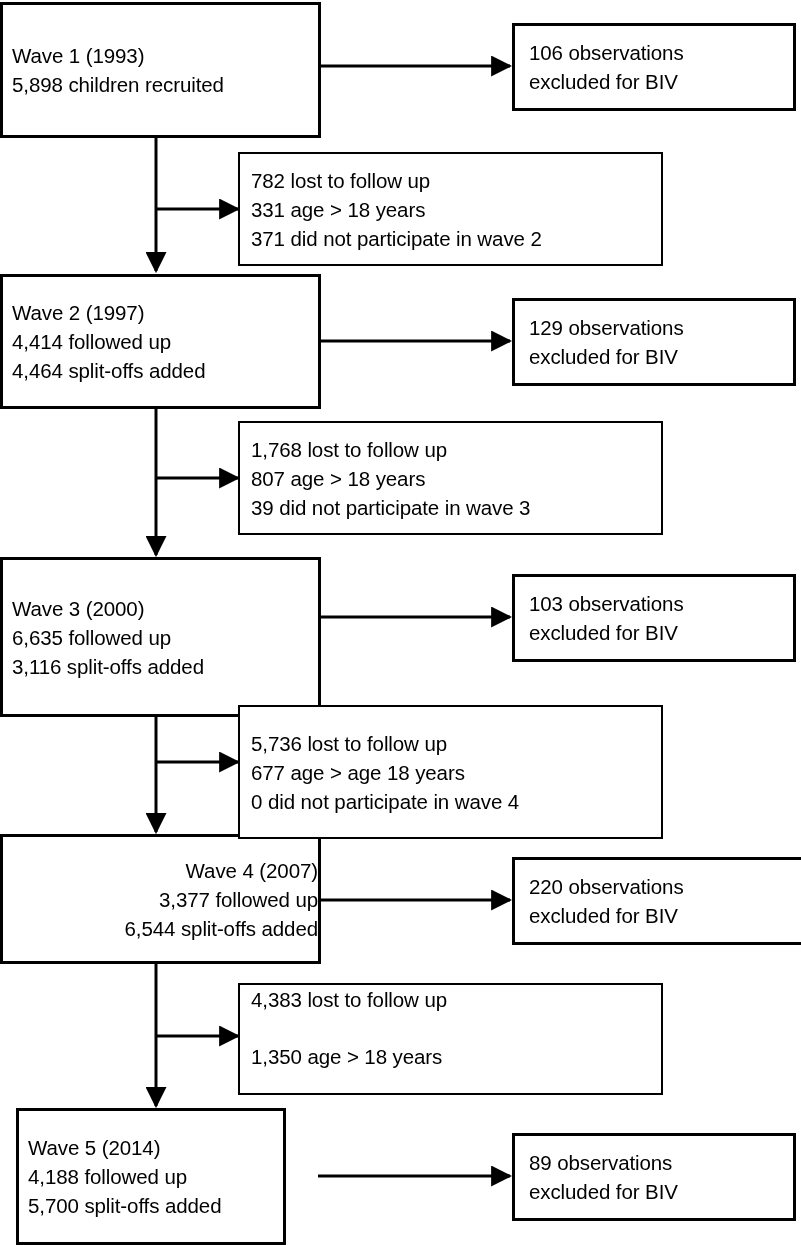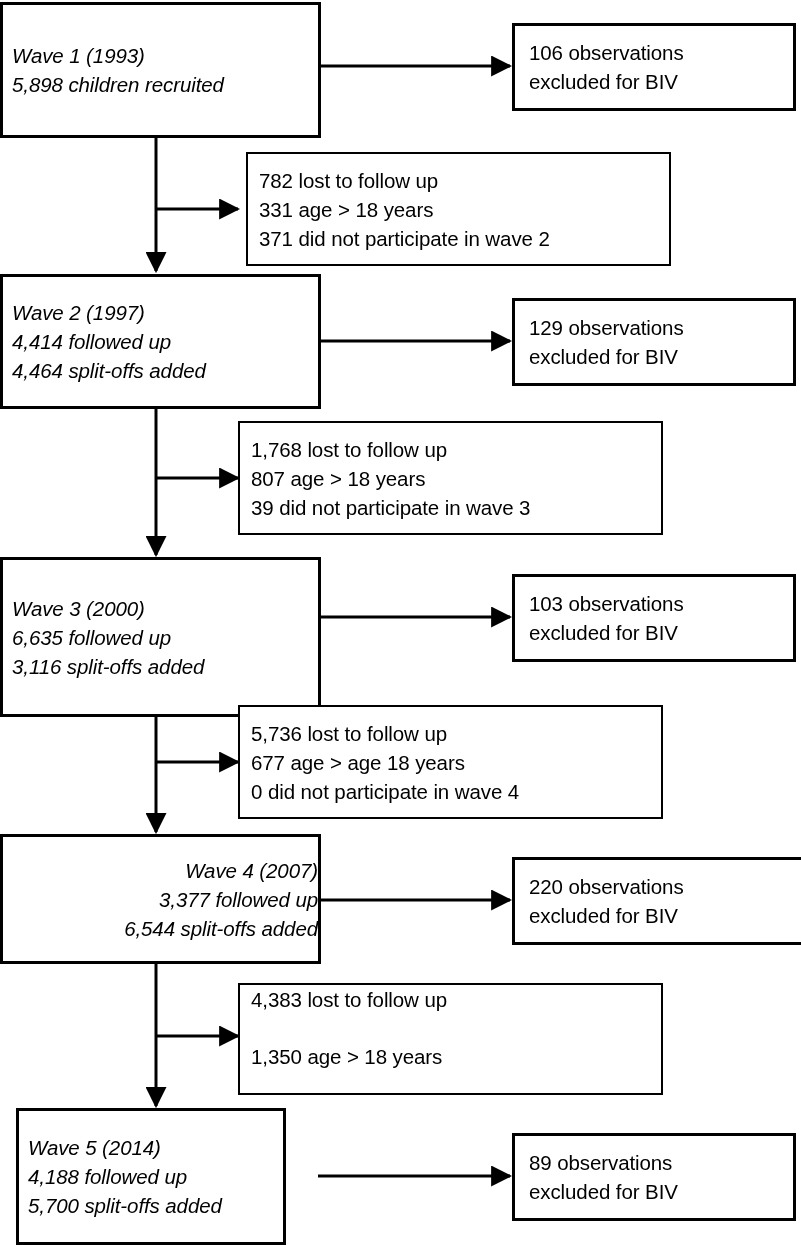--- a/index.html
+++ b/index.html
@@ -25,21 +25,21 @@
   }
   .node {
     position: absolute;
     box-sizing: border-box;
     background: #ffffff;
     border: 3px solid #000000;
     display: flex;
     flex-direction: column;
     justify-content: center;
   }
-  .node.wave { border-width: 3px; font-style: italic; }
+  .node.wave { border-width: 3px; }
   .node.excl { border-width: 3px; }
   .node.attr { border-width: 2px; }
   .node .line {
     display: block;
     color: #000000;
     font-size: 20.5px;
     line-height: 29px;
     letter-spacing: -0.1px;
     white-space: nowrap;
     padding-left: 9px;
@@ -134,33 +134,33 @@
   <div class="node excl" style="left:512px; top:857px; width:340px; height:88px;">
     <span class="line">220 observations</span>
     <span class="line">excluded for BIV</span>
   </div>
 
   <div class="node excl" style="left:512px; top:1133px; width:284px; height:88px;">
     <span class="line">89 observations</span>
     <span class="line">excluded for BIV</span>
   </div>
 
-  <div class="node attr" style="left:238px; top:152px; width:425px; height:114px;margin-left:8px;">
+  <div class="node attr" style="left:238px; top:152px; width:425px; height:114px;">
     <span class="line">782 lost to follow up</span>
     <span class="line">331 age &gt; 18 years</span>
     <span class="line">371 did not participate in wave 2</span>
   </div>
 
   <div class="node attr" style="left:238px; top:421px; width:425px; height:114px;">
     <span class="line">1,768 lost to follow up</span>
     <span class="line">807 age &gt; 18 years</span>
     <span class="line">39 did not participate in wave 3</span>
   </div>
 
-  <div class="node attr" style="left:238px; top:705px; width:425px; height:114px;">
+  <div class="node attr" style="left:238px; top:705px; width:425px; height:134px;">
     <span class="line">5,736 lost to follow up</span>
     <span class="line">677 age &gt; age 18 years</span>
     <span class="line">0 did not participate in wave 4</span>
   </div>
 
   <div class="node attr" style="left:238px; top:983px; width:425px; height:112px; justify-content:flex-start; gap:28px;">
     <span class="line">4,383 lost to follow up</span>
     <span class="line">1,350 age &gt; 18 years</span>
   </div>
 

